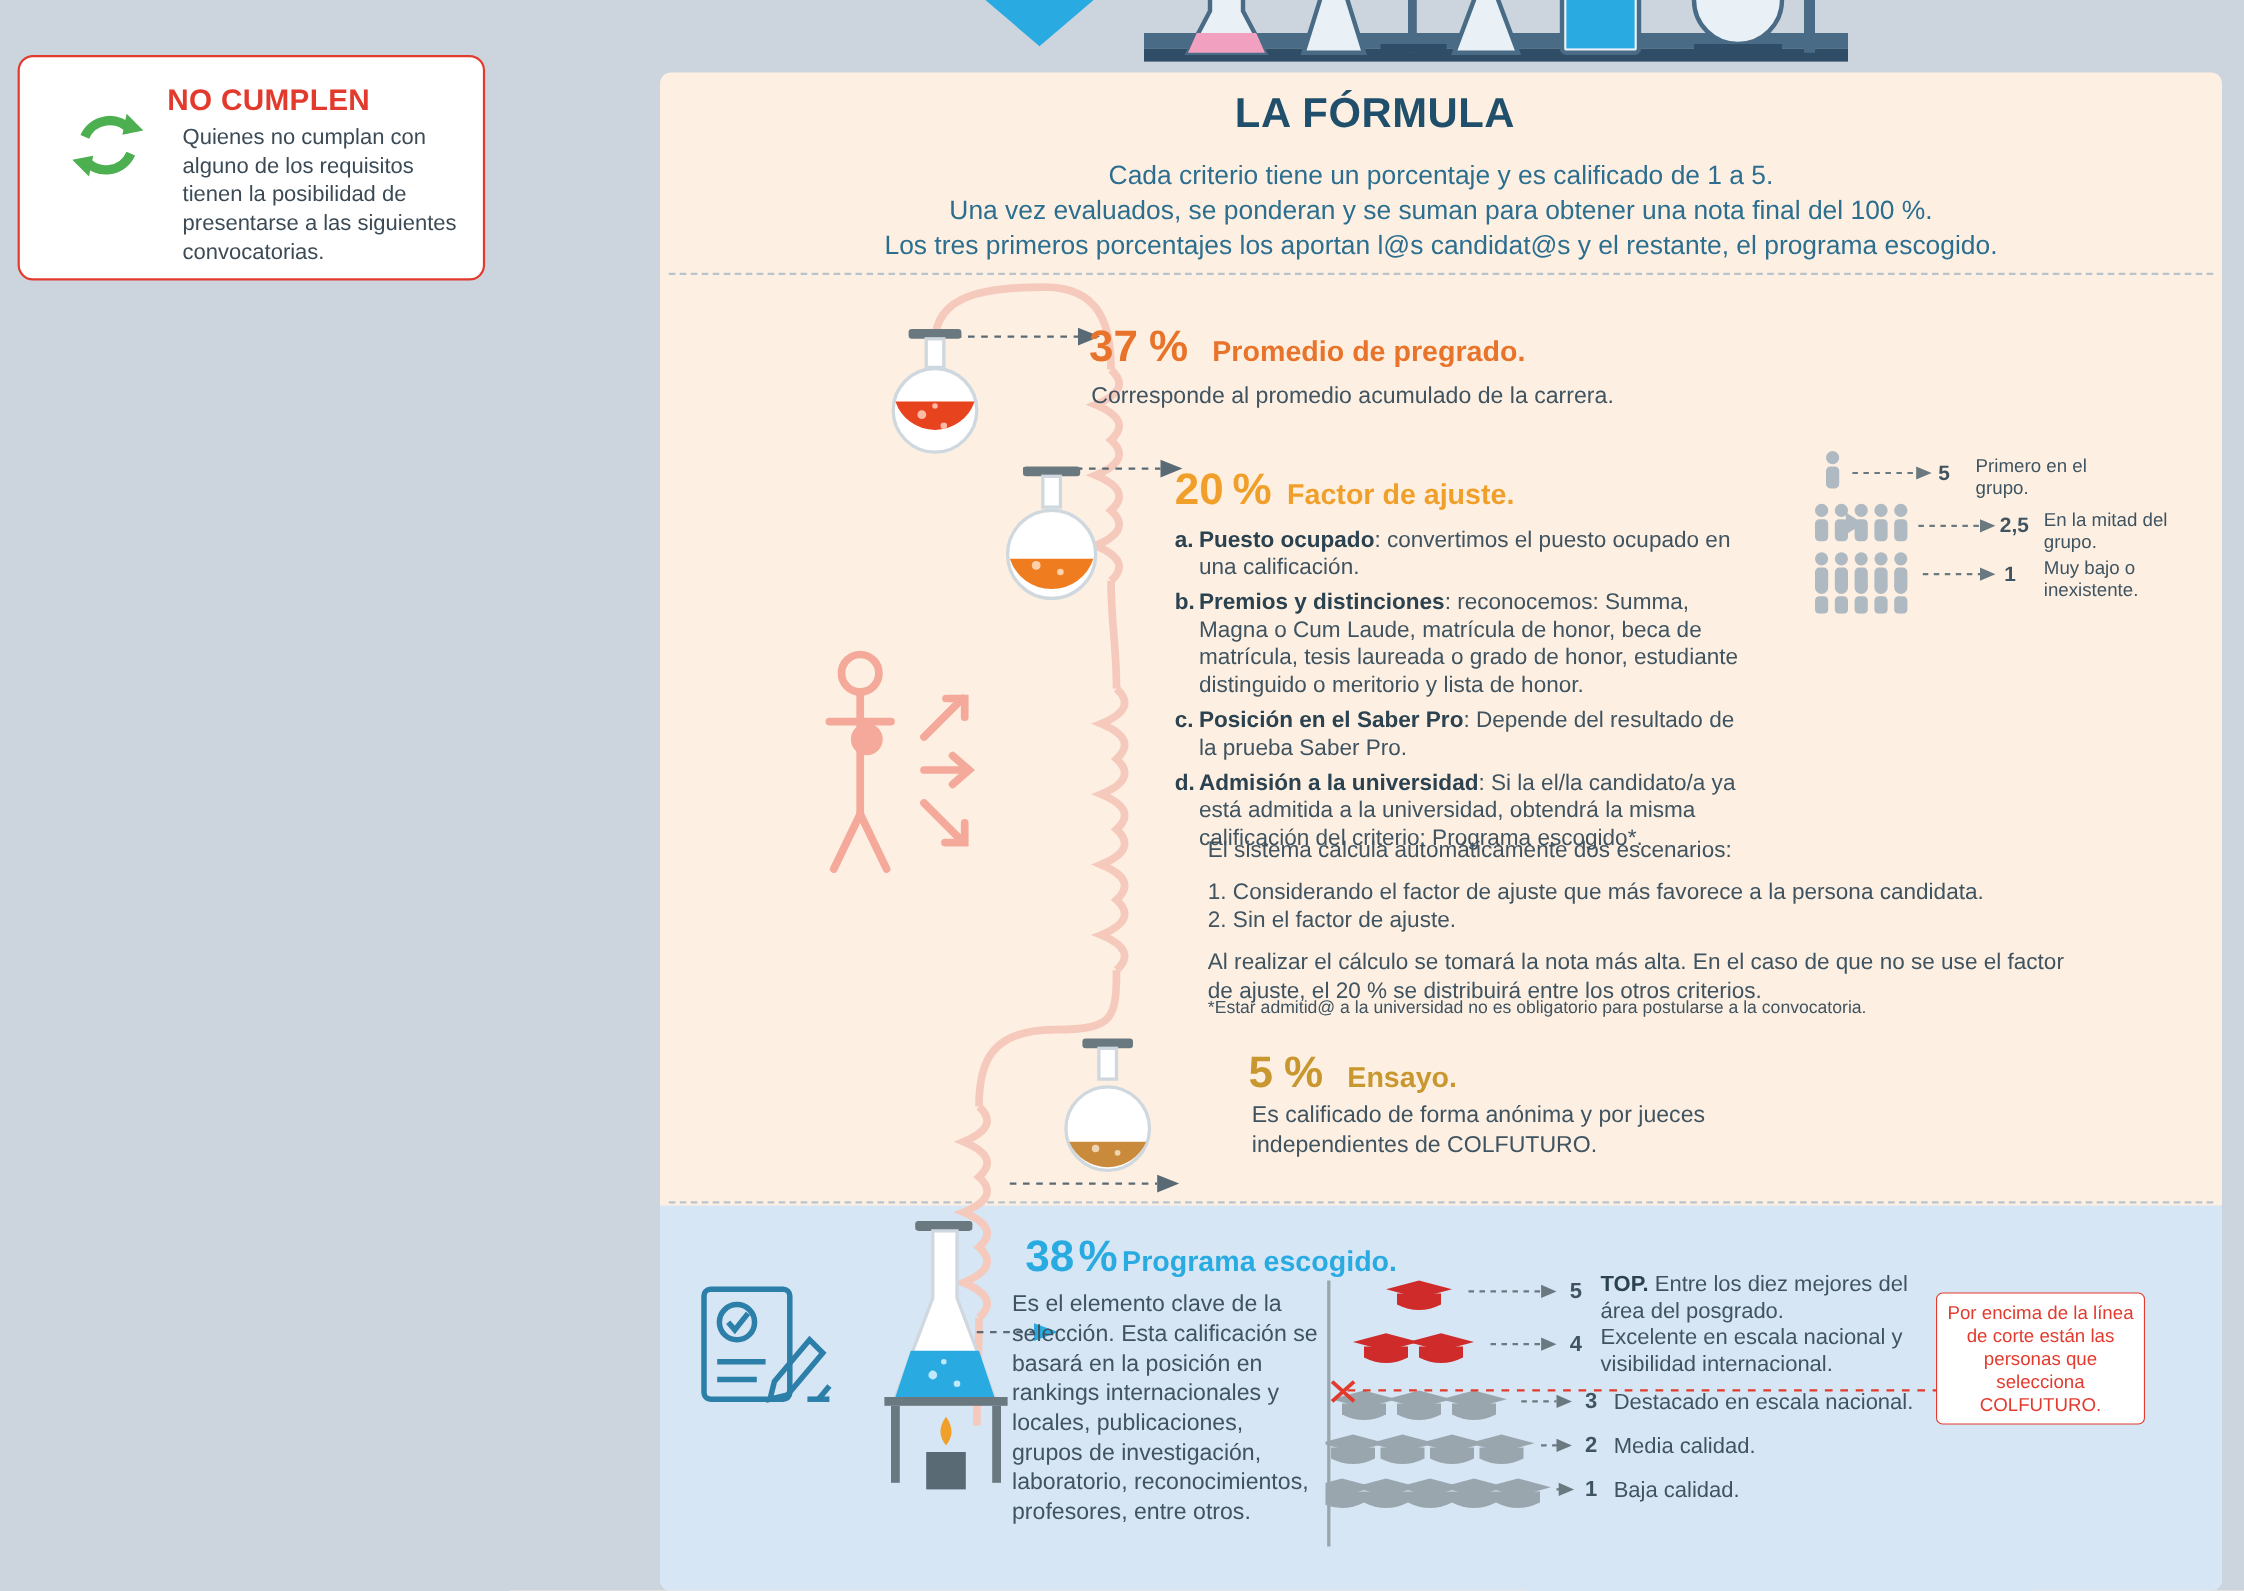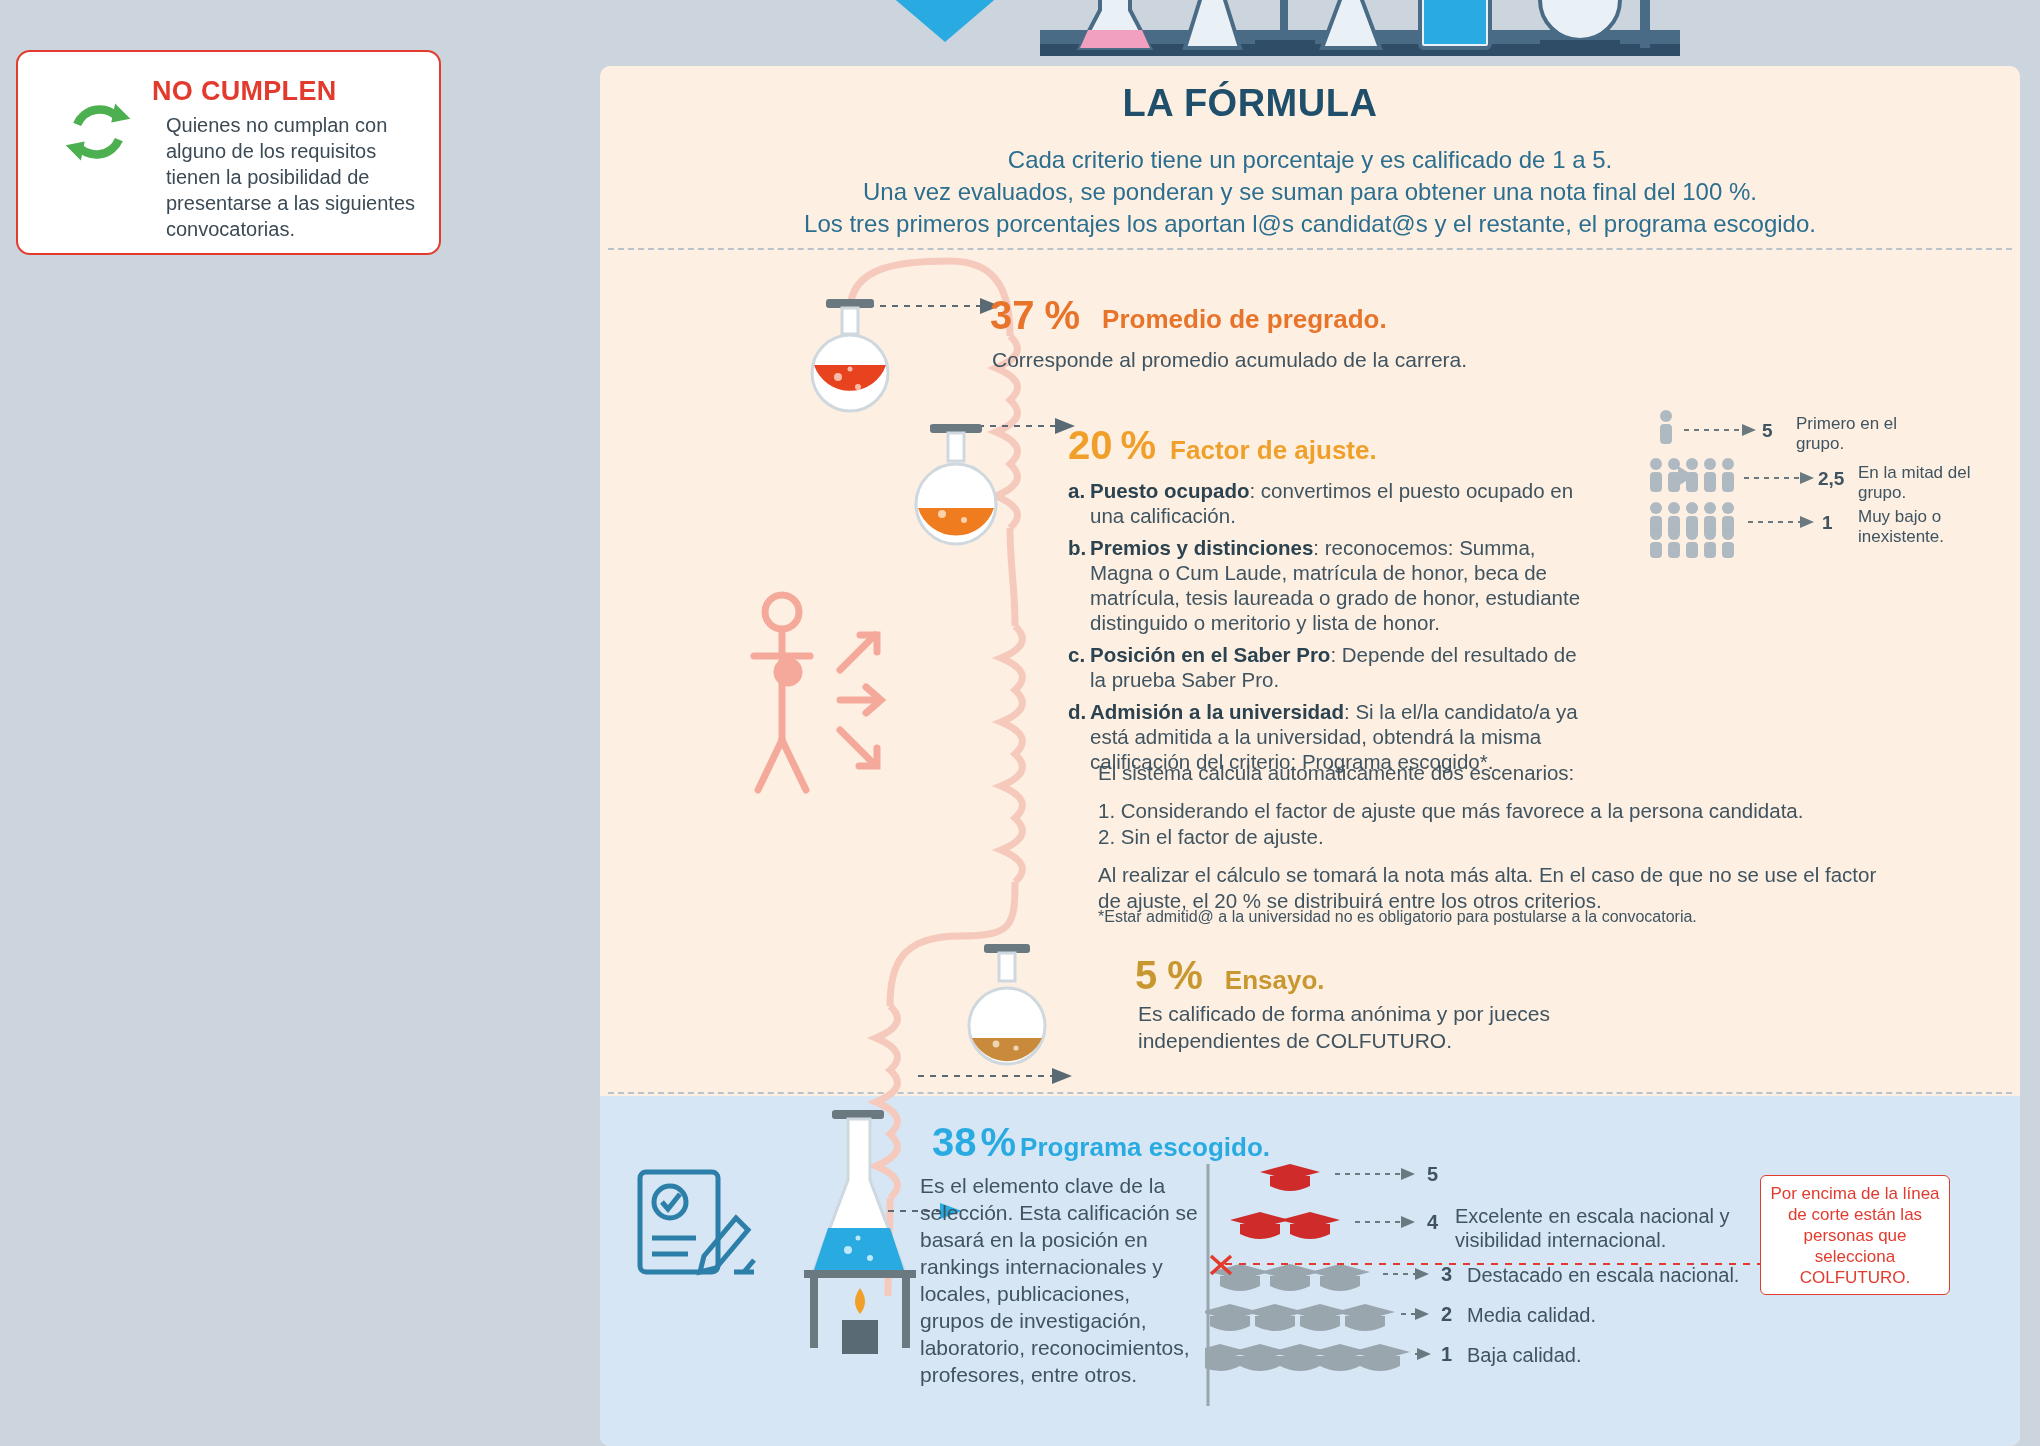--- a/index.html
+++ b/index.html
@@ -487,20 +487,21 @@
       <polygon points="212,8 226,14 212,20" fill="#6a7880"></polygon>
     </g>
 
     <g>
       <path d="M20 104 L740 104" stroke="#e23b2e" stroke-width="2.2" stroke-dasharray="7 7" fill="none"></path>
       <polygon points="730,98 744,104 730,110" fill="#e23b2e"></polygon>
       <path d="M6 96 L26 114 M26 96 L6 114" stroke="#e23b2e" stroke-width="3.5"></path>
     </g>
   </svg>
   <div class="abs prog-num" style="left:222px;top:3px">5</div>
+  <div class="abs prog-txt" style="left:250px;top:-4px;width:300px"><b>TOP.</b><span> Entre los diez mejores del área del posgrado.</span></div>
 
   <div class="abs prog-num" style="left:222px;top:51px">4</div>
   <div class="abs prog-txt" style="left:250px;top:44px;width:300px">Excelente en escala nacional y visibilidad internacional.</div>
 
   <div class="abs prog-num" style="left:236px;top:103px">3</div>
   <div class="abs prog-txt" style="left:262px;top:103px;width:320px">Destacado en escala nacional.</div>
 
   <div class="abs prog-num" style="left:236px;top:143px">2</div>
   <div class="abs prog-txt" style="left:262px;top:143px;width:320px">Media calidad.</div>
 

